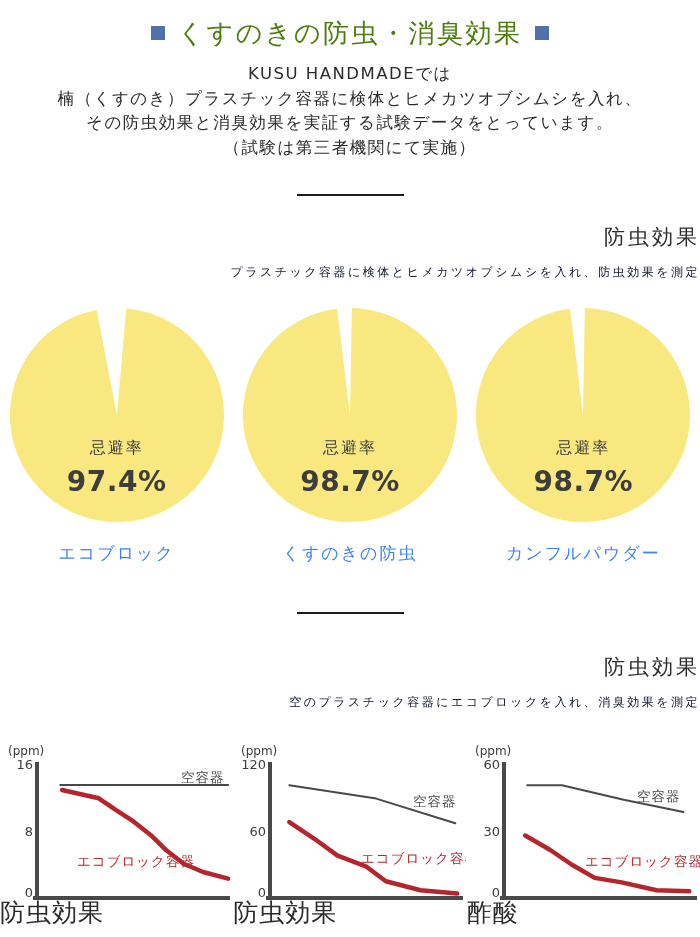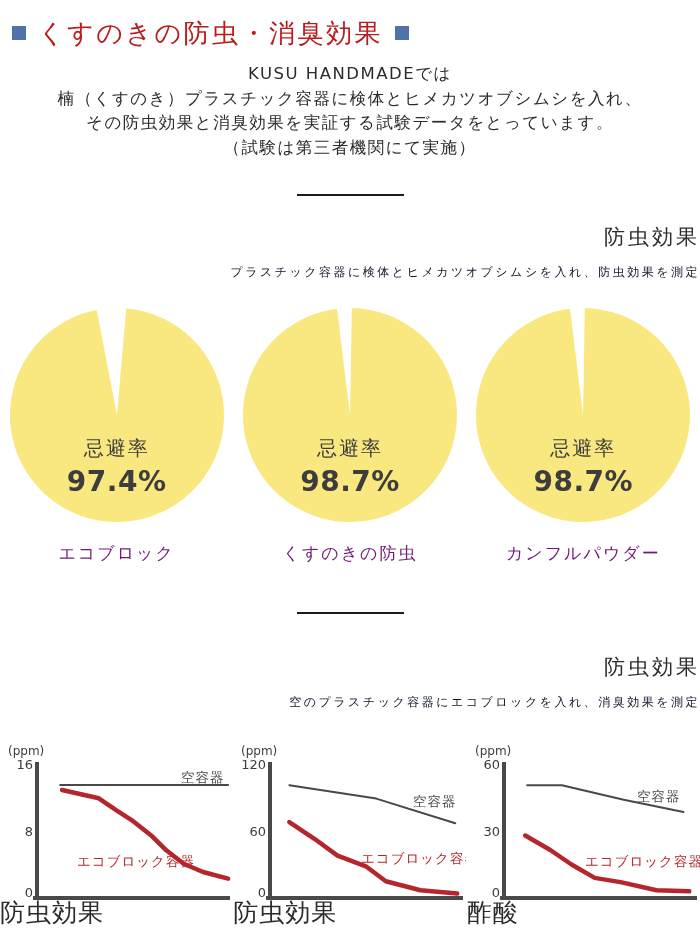--- a/index.html
+++ b/index.html
@@ -1,35 +1,35 @@
 <!DOCTYPE html>
 <html><head>
 <meta charset="utf-8">
 <style>
   html,body{margin:0;padding:0;background:#fff;}
   .page{width:700px;height:937px;overflow:hidden;background:#fff;
         font-family:"DejaVu Sans","Liberation Sans",sans-serif;color:#2f2f2f;}
-  .title-row{padding-top:16px;text-align:left;font-size:26px;line-height:34px;
-             letter-spacing:2.5px;color:#b91c1c;white-space:nowrap;}
+  .title-row{padding-top:16px;text-align:center;font-size:26px;line-height:34px;
+             letter-spacing:2.5px;color:#4d7c0f;white-space:nowrap;}
   .sq{display:inline-block;width:14px;height:14px;background:#4f73a8;vertical-align:middle;margin:0 12px 4px 12px;}
   .intro{margin-top:12px;text-align:center;font-size:16.5px;line-height:24.5px;letter-spacing:1.5px;color:#2b2b2b;}
   .divider{width:107px;height:2px;background:#1c1c1c;margin:0 auto;}
   .div1{margin-top:34px;}
   .div2{margin-top:47px;}
   .sec-heading{margin:0;text-align:right;font-size:21px;line-height:30px;font-weight:normal;
                letter-spacing:3px;color:#2b2b2b;}
   .h-sec1{margin-top:26px;}
   .h-sec2{margin-top:38px;}
   .sec-subtitle{margin-top:8px;text-align:right;font-size:12px;line-height:24px;letter-spacing:2.5px;color:#0f172a;}
   .pies-row{margin-top:23px;display:flex;}
   .pie-col{flex:1;position:relative;text-align:center;}
   .pie-inner{position:absolute;top:126px;left:0;width:100%;text-align:center;color:#3d3d3d;}
-  .pie-inner .kihi{font-size:20px;line-height:30px;letter-spacing:2px;}
+  .pie-inner .kihi{font-size:16px;line-height:30px;letter-spacing:2px;}
   .pie-inner .pct{font-size:28px;line-height:38px;font-weight:bold;letter-spacing:0.5px;}
-  .pie-label{margin-top:18px;font-size:17px;line-height:24px;letter-spacing:2px;color:#701a75;}
+  .pie-label{margin-top:18px;font-size:17px;line-height:24px;letter-spacing:2px;color:#3b82f6;}
   .charts-row{margin-top:21px;display:flex;}
   .chart-col{flex:1;text-align:left;}
   .chart-title{font-size:25px;line-height:32px;margin-top:-8px;letter-spacing:1px;color:#2b2b2b;}
   svg{display:block;margin:0 auto;}
 </style>
 </head>
 <body>
 
 <div class="page">
 

